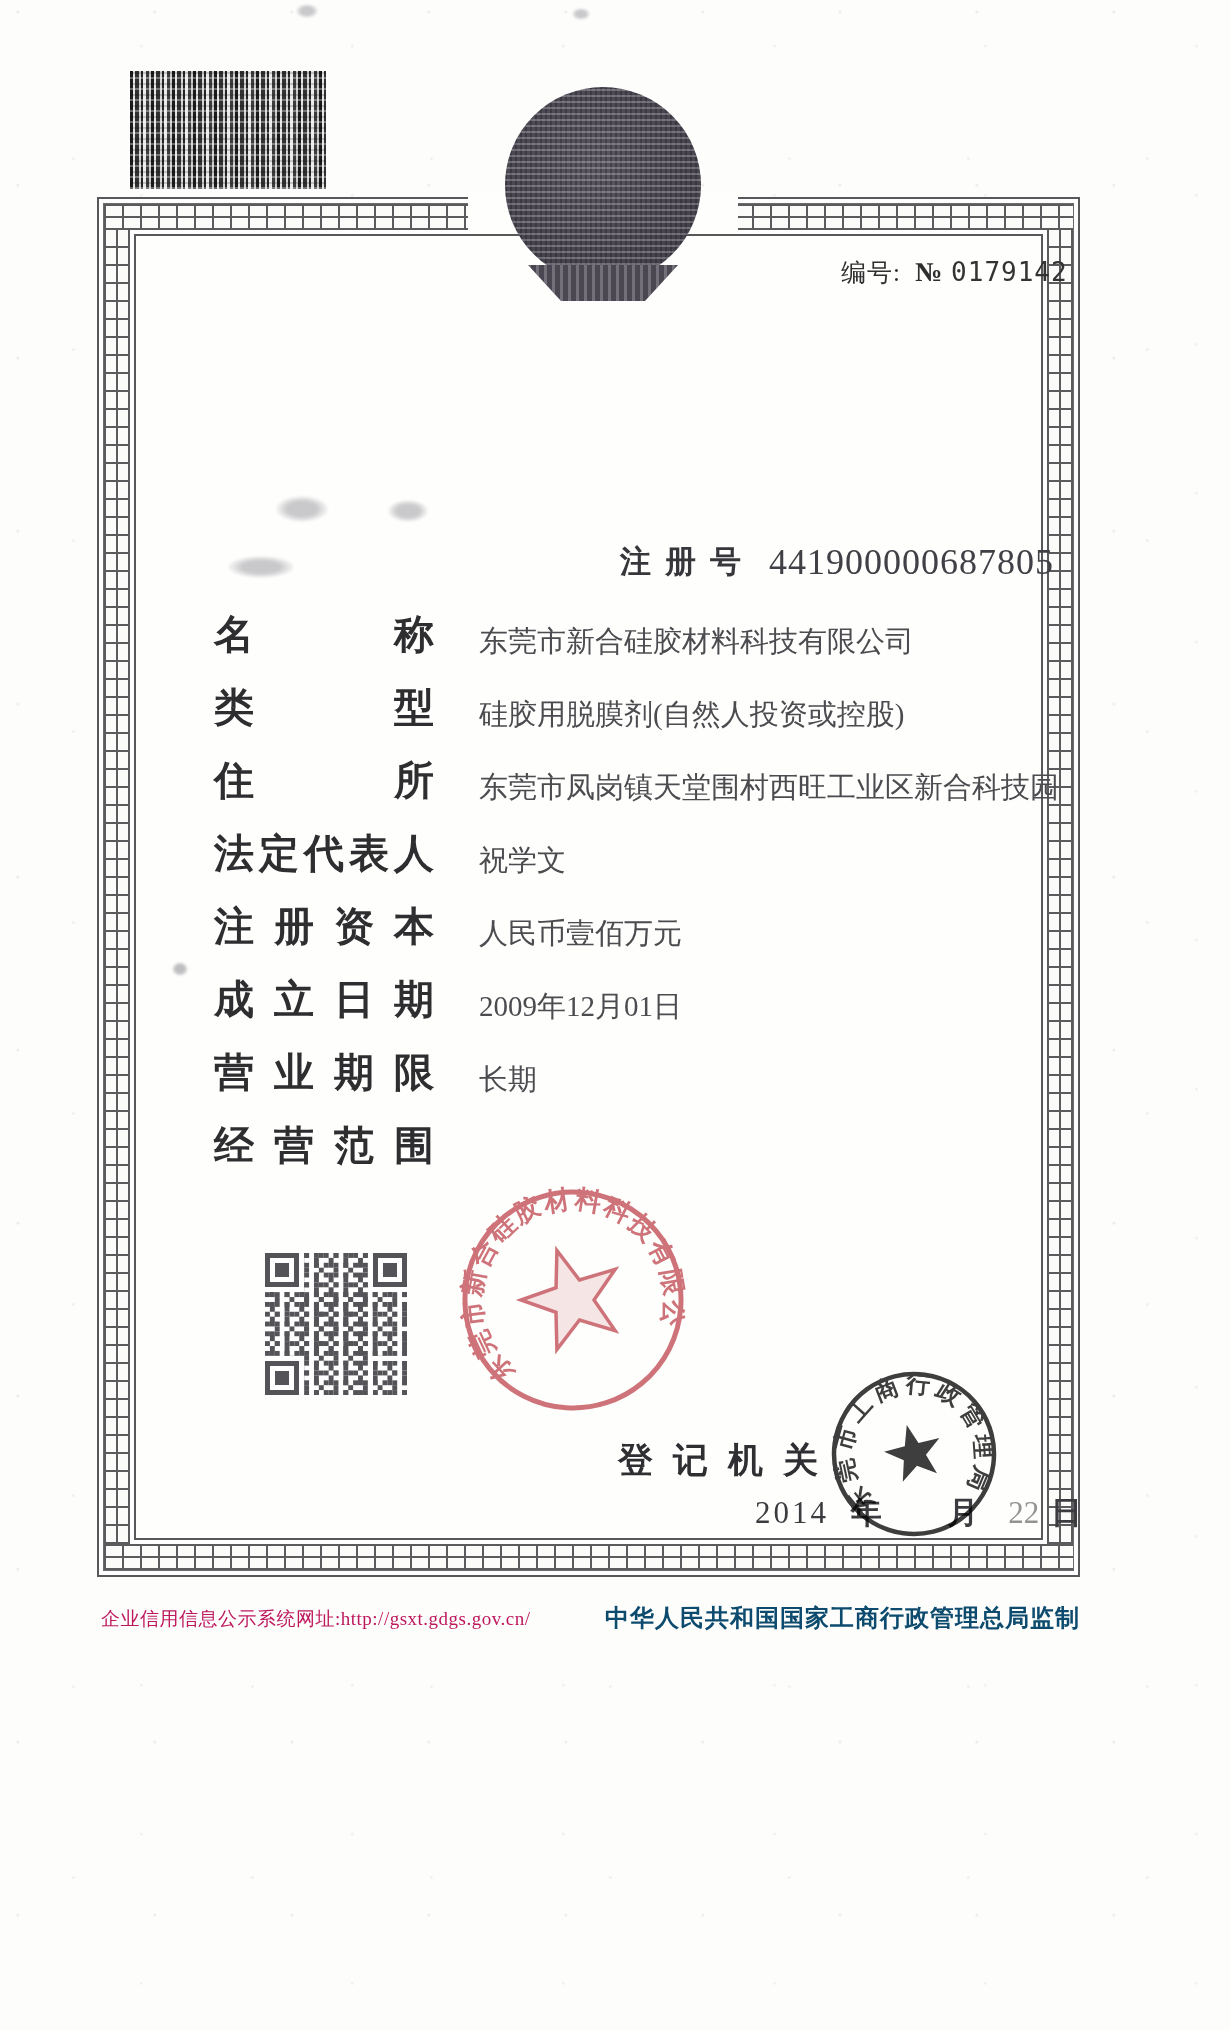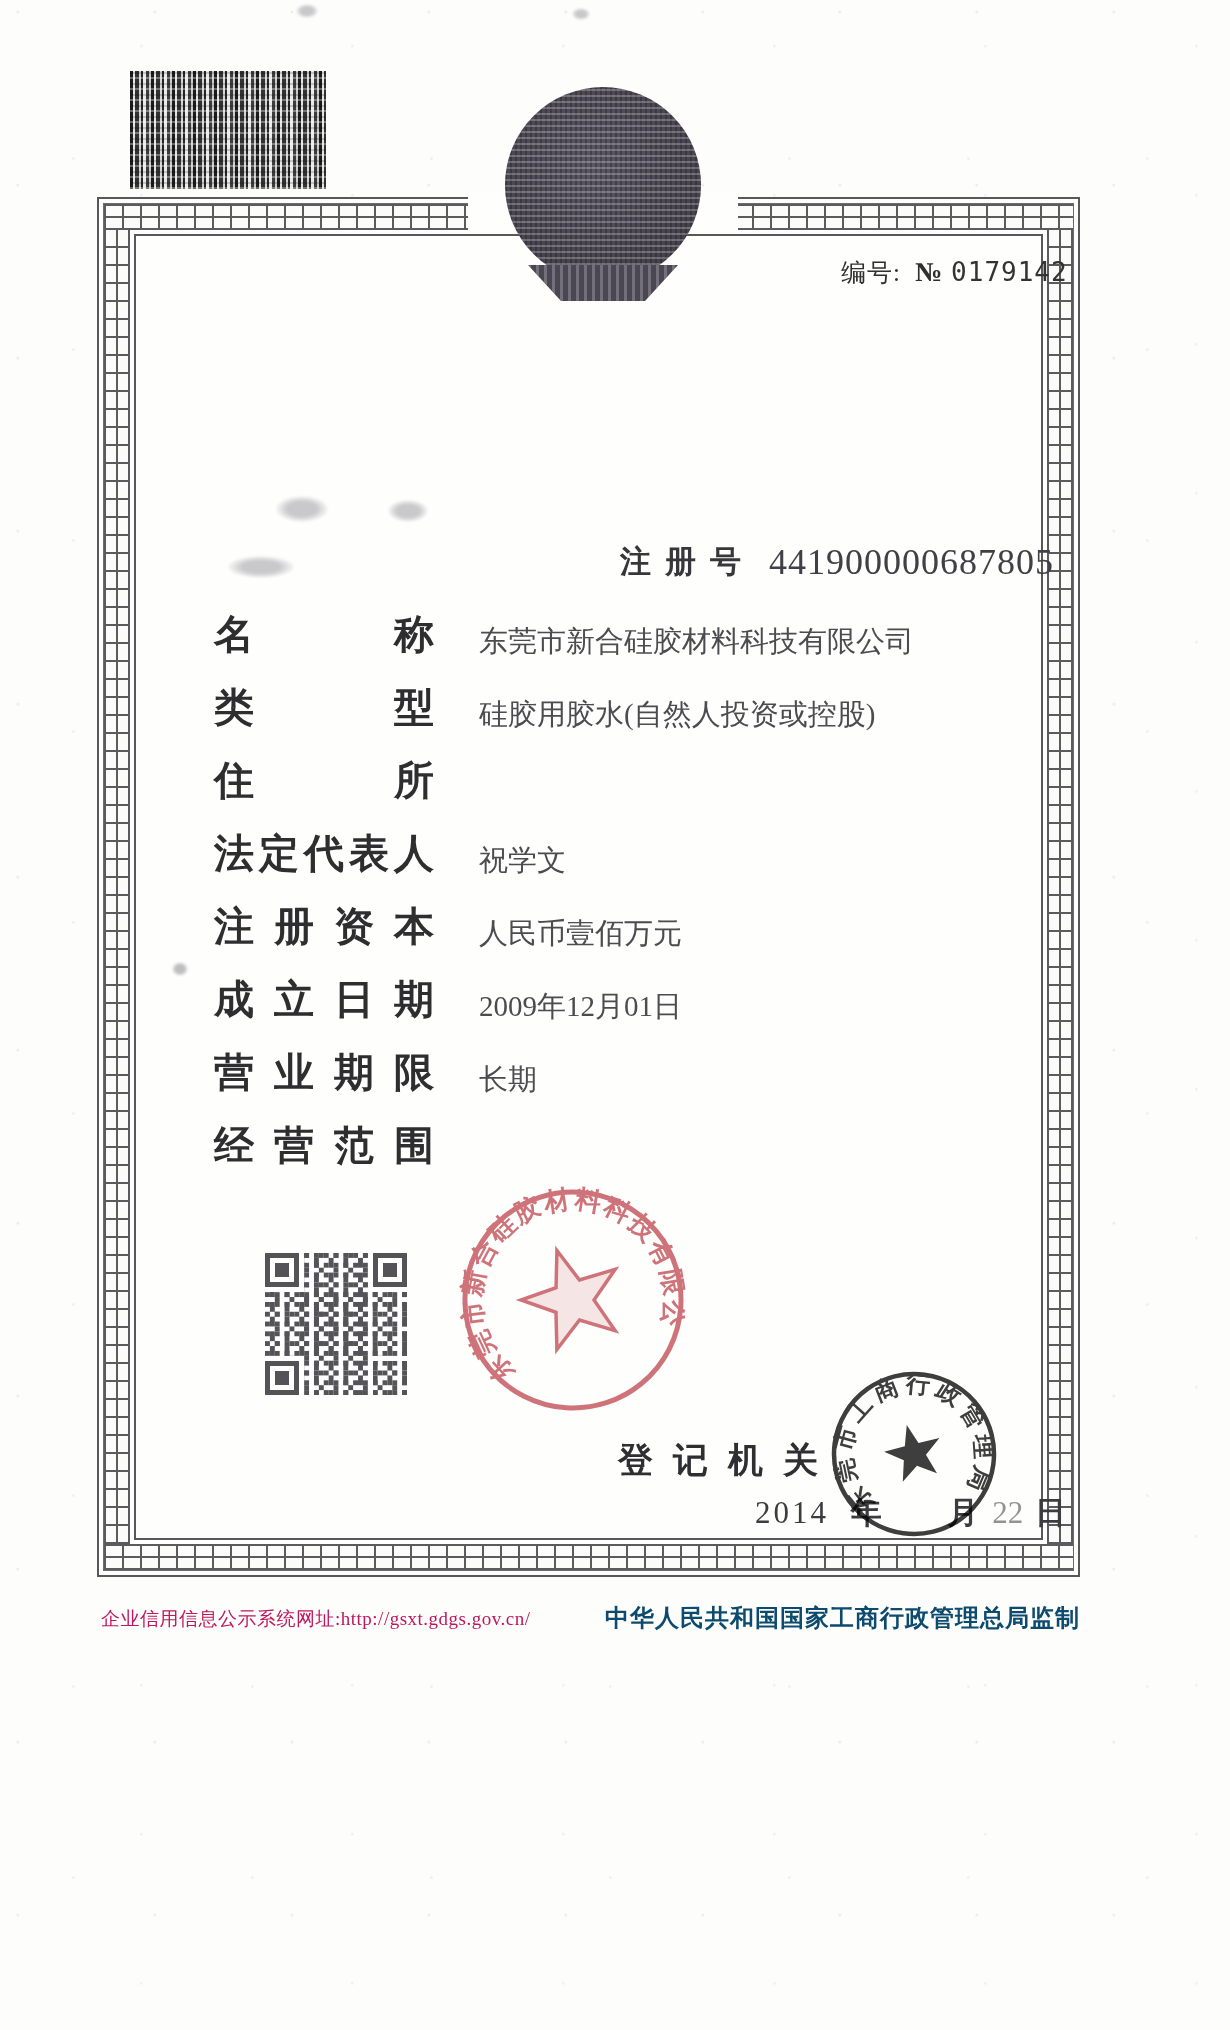--- a/index.html
+++ b/index.html
@@ -81,21 +81,21 @@
   .field-row.scope .field-value{font-size:22px;top:4px;color:#47474b;}
 
   .authority{position:absolute;left:618px;top:1437px;z-index:4;
     font-family:"DejaVu Sans", sans-serif;font-weight:600;font-size:35px;
     letter-spacing:20px;color:#2f2f33;white-space:nowrap;}
   .date-line{position:absolute;left:755px;top:1492px;z-index:4;font-size:31px;color:#3c3c40;white-space:nowrap;}
   .date-line span{display:inline-block;}
   .d-year{letter-spacing:3px;}
   .d-ylab{margin-left:14px;font-family:"DejaVu Sans", sans-serif;font-weight:600;}
   .d-mlab{margin-left:58px;font-family:"DejaVu Sans", sans-serif;font-weight:600;}
-  .d-day{margin-left:6px;opacity:.55;}
+  .d-day{margin-left:22px;opacity:.55;}
   .d-dlab{margin-left:4px;font-family:"DejaVu Sans", sans-serif;font-weight:600;}
 
   .footer-left{position:absolute;left:101px;top:1606px;z-index:4;font-size:19px;color:#be185d;letter-spacing:.5px;}
   .footer-right{position:absolute;right:150px;top:1602px;z-index:4;
     font-family:"DejaVu Sans", sans-serif;font-weight:600;font-size:24px;color:#0c4a6e;letter-spacing:1px;}
 
   
   .qr{position:absolute;left:265px;top:1253px;width:142px;height:142px;z-index:4;opacity:.88;}
 
   
@@ -155,24 +155,25 @@
     <span class="regno-value">441900000687805</span>
   </div>
 
   <div class="fields">
     <div class="field-row" style="height:48px">
       <div class="field-label">名称</div>
       <div class="field-value">东莞市新合硅胶材料科技有限公司</div>
     </div>
     <div class="field-row" style="height:48px">
       <div class="field-label">类型</div>
-      <div class="field-value">硅胶用胶水(自然人投资或控股)</div>
+      <div class="field-value">硅胶用脱膜剂(自然人投资或控股)</div>
     </div>
     <div class="field-row" style="height:48px">
       <div class="field-label">住所</div>
+      <div class="field-value">东莞市凤岗镇天堂围村西旺工业区新合科技园</div>
     </div>
     <div class="field-row" style="height:48px">
       <div class="field-label">法定代表人</div>
       <div class="field-value">祝学文</div>
     </div>
     <div class="field-row" style="height:48px">
       <div class="field-label">注册资本</div>
       <div class="field-value">人民币壹佰万元</div>
     </div>
     <div class="field-row" style="height:48px">

